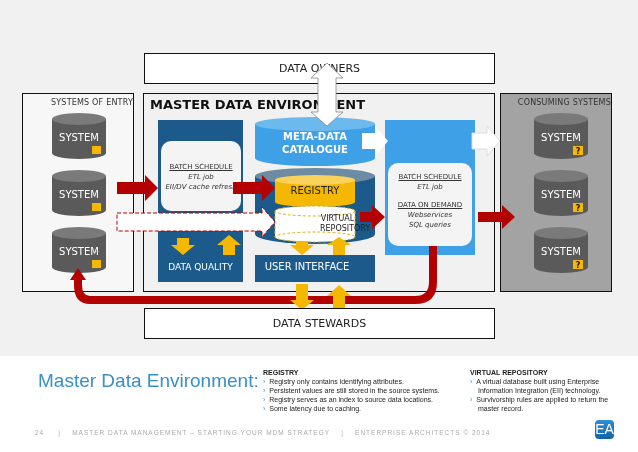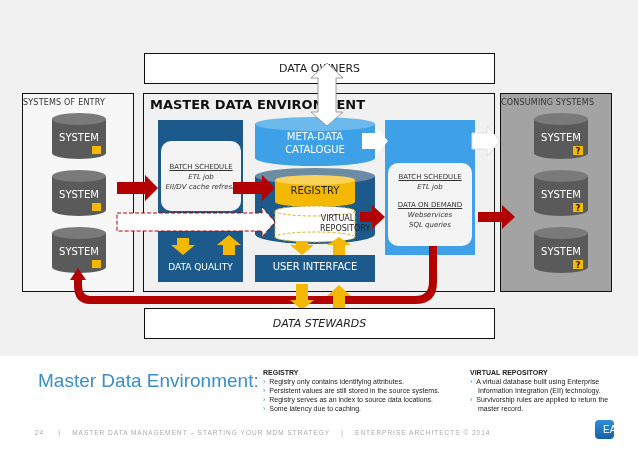--- a/index.html
+++ b/index.html
@@ -1,20 +1,20 @@
 <!DOCTYPE html>
 <html><head>
 <meta charset="utf-8">
 <style>
   * { box-sizing: border-box; margin: 0; padding: 0; }
   body { width: 638px; height: 452px; background: #f1f1f1; font-family: "DejaVu Sans", sans-serif; position: relative; overflow: hidden; }
   .abs { position: absolute; }
   .box { position: absolute; border: 1px solid #111; background: #fff; }
   .lbl { font-size: 11px; color: #222; text-align: center; }
-  .small-cap { font-size: 8px; color: #333; text-align: left; letter-spacing: 0.2px; }
+  .small-cap { font-size: 8px; color: #333; text-align: right; letter-spacing: 0.2px; }
   .cyl-text { position: absolute; left: 0; right: 0; top: 18px; text-align: center; font-size: 10px; color: #fff; }
   .italic { font-style: italic; }
   .u { text-decoration: underline; }
   .footer-band { position: absolute; left: 0; top: 356px; width: 638px; height: 96px; background: #fff; }
 </style>
 </head>
 <body>
 
 <svg class="abs" style="left:0;top:0" width="638" height="452">
   <defs>
@@ -137,37 +137,37 @@
 
   <polygon points="177,238 189,238 189,245 195,245 183,255 171,245 177,245" fill="#f5b800"></polygon>
   <polygon points="223,255 223,245 217,245 229,235 241,245 235,245 235,255" fill="#f5b800"></polygon>
   <polygon points="296,241 308,241 308,245 314,245 302,255 290,245 296,245" fill="#f5b800"></polygon>
   <polygon points="333,255 333,245 327,245 339,237 351,245 345,245 345,255" fill="#f5b800"></polygon>
   <polygon points="296,284 308,284 308,300 314,300 302,310 290,300 296,300" fill="#f5b800"></polygon>
   <polygon points="339,285 351,296 345,296 345,310 333,310 333,296 327,296" fill="#f5b800"></polygon>
 </svg>
 
 <div class="box" style="left:144px;top:308px;width:351px;height:31px;">
-  <div class="lbl" style="line-height:29px;font-style:italic;">DATA STEWARDS</div>
+  <div class="lbl" style="line-height:29px;">DATA STEWARDS</div>
 </div>
 
 <div class="abs cyl-text" style="left:52px;width:54px;top:132px;">SYSTEM</div>
 <div class="abs cyl-text" style="left:52px;width:54px;top:189px;">SYSTEM</div>
 <div class="abs cyl-text" style="left:52px;width:54px;top:246px;">SYSTEM</div>
 <div class="abs cyl-text" style="left:534px;width:54px;top:132px;">SYSTEM</div>
 <div class="abs cyl-text" style="left:534px;width:54px;top:189px;">SYSTEM</div>
 <div class="abs cyl-text" style="left:534px;width:54px;top:246px;">SYSTEM</div>
 
 <div class="abs" style="left:161px;top:162px;width:80px;font-size:7px;color:#333;text-align:center;line-height:10px;">
   <div class="u">BATCH SCHEDULE</div>
   <div class="italic">ETL job</div>
   <div class="italic" style="white-space:nowrap;">EII/DV cache refresh</div>
 </div>
 
-<div class="abs" style="left:255px;top:130px;width:120px;text-align:center;color:#fff;font-size:10px;line-height:13px;">
+<div class="abs" style="left:255px;top:130px;width:120px;text-align:center;color:#fff;font-size:10px;line-height:13px;font-weight:bold;">
   <div>META-DATA</div>
   <div>CATALOGUE</div>
 </div>
 
 <div class="abs" style="left:275px;top:185px;width:80px;text-align:center;font-size:10px;color:#222;">REGISTRY</div>
 
 <div class="abs" style="left:275px;top:214px;width:80px;text-align:center;font-size:8px;color:#222;line-height:10px;padding-left:45px;">
   <div>VIRTUAL</div>
   <div>REPOSITORY</div>
 </div>
@@ -175,21 +175,21 @@
 <div class="abs" style="left:388px;top:172px;width:84px;font-size:7px;color:#333;text-align:center;line-height:10px;">
   <div class="u">BATCH SCHEDULE</div>
   <div class="italic">ETL job</div>
   <div style="height:8px"></div>
   <div class="u">DATA ON DEMAND</div>
   <div class="italic">Webservices</div>
   <div class="italic">SQL queries</div>
 </div>
 
 <div class="abs" style="left:158px;top:262px;width:85px;text-align:center;color:#fff;font-size:9px;">DATA QUALITY</div>
-<div class="abs" style="left:255px;top:261px;width:120px;text-align:center;color:#fff;font-size:10px;">USER INTERFACE</div>
+<div class="abs" style="left:247px;top:261px;width:120px;text-align:center;color:#fff;font-size:10px;">USER INTERFACE</div>
 
 <div class="footer-band">
   <div class="abs" style="left:38px;top:14px;font-size:19px;color:#3a8fc8;font-family:'Liberation Sans',sans-serif;">Master Data Environment:</div>
 
   <div class="abs" style="left:263px;top:12px;width:200px;font-size:7px;color:#222;line-height:9px;font-family:'Liberation Sans',sans-serif;">
     <div style="font-weight:bold;">REGISTRY</div>
     <div><span style="color:#3a8fc8">›&nbsp;&nbsp;</span><span>Registry only contains identifying attributes.</span></div>
     <div><span style="color:#3a8fc8">›&nbsp;&nbsp;</span><span>Persistent values are still stored in the source systems.</span></div>
     <div><span style="color:#3a8fc8">›&nbsp;&nbsp;</span><span>Registry serves as an index to source data locations.</span></div>
     <div><span style="color:#3a8fc8">›&nbsp;&nbsp;</span><span>Some latency due to caching.</span></div>
@@ -202,14 +202,14 @@
   </div>
 
   <div class="abs" style="left:35px;top:73px;font-size:6.5px;color:#aaa;letter-spacing:1px;white-space:nowrap;font-family:'Liberation Sans',sans-serif;">
     <span>24</span>
     <span>&nbsp;&nbsp;&nbsp;&nbsp;|&nbsp;&nbsp;&nbsp;</span>
     <span>MASTER DATA MANAGEMENT – STARTING YOUR MDM STRATEGY</span>
     <span>&nbsp;&nbsp;&nbsp;|&nbsp;&nbsp;&nbsp;</span>
     <span>ENTERPRISE ARCHITECTS © 2014</span>
   </div>
 
-  <div class="abs" style="left:595px;top:64px;width:19px;height:19px;border-radius:4px;background:linear-gradient(#2f8fd8,#1560a8);color:#fff;font-size:10px;text-align:center;line-height:19px;font-family:'Liberation Sans',sans-serif;padding-left:8px;">EA</div>
+  <div class="abs" style="left:595px;top:64px;width:19px;height:19px;border-radius:4px;background:linear-gradient(#2f8fd8,#1560a8);color:#fff;font-size:14px;text-align:center;line-height:19px;font-family:'Liberation Sans',sans-serif;">EA</div>
 </div>
 
 </body></html>

